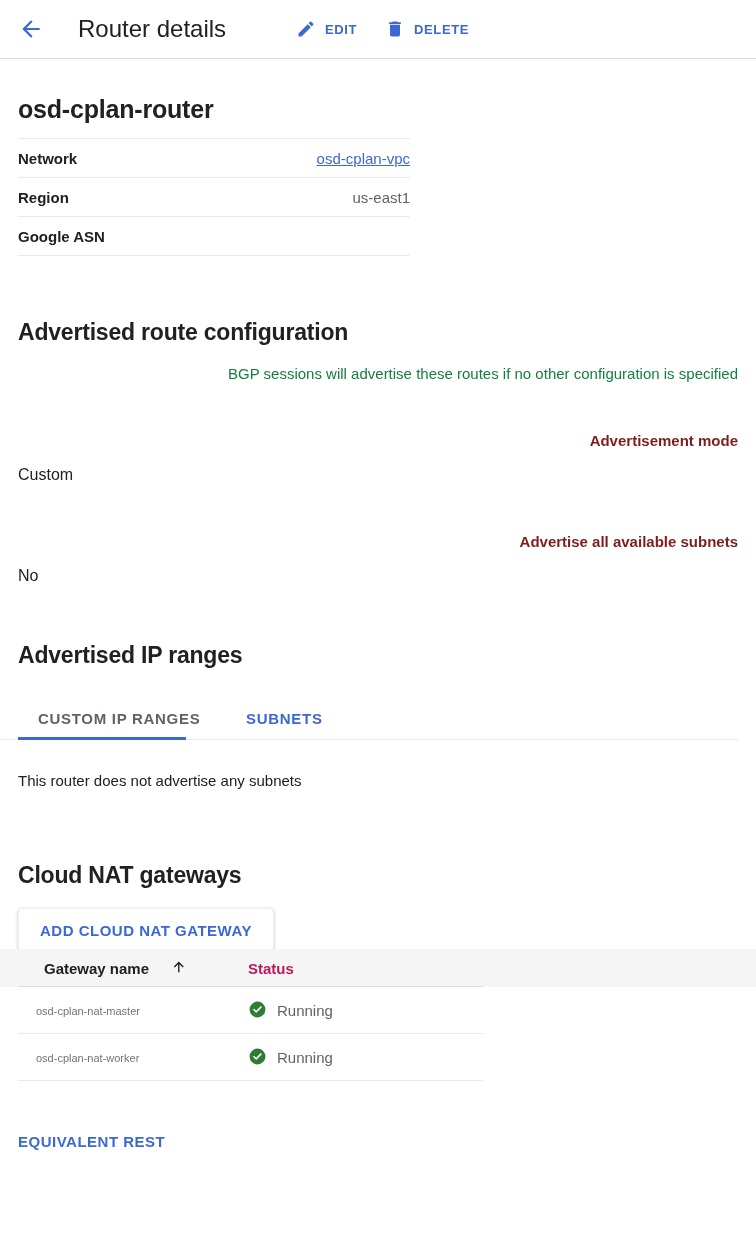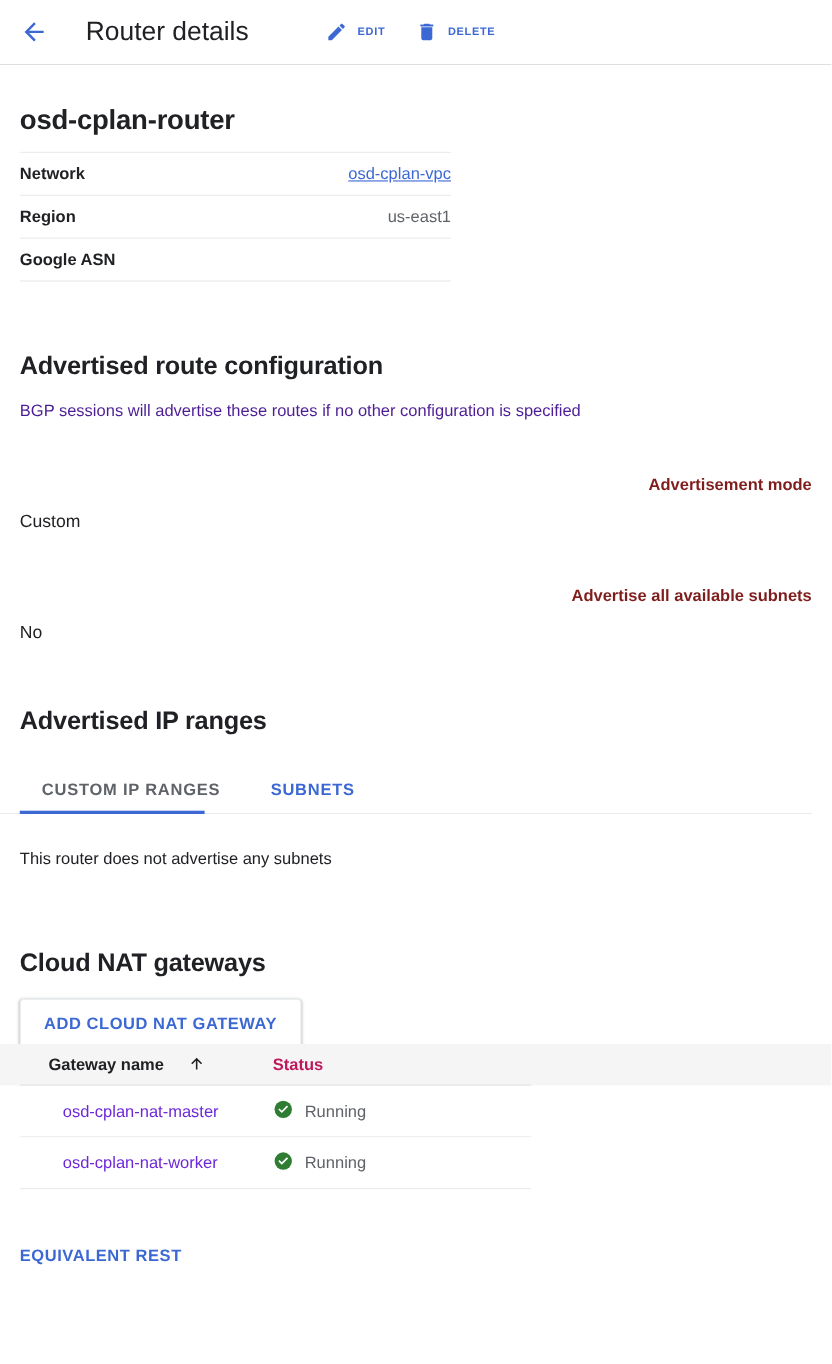--- a/index.html
+++ b/index.html
@@ -52,21 +52,21 @@
     align-items: center;
     margin-left: 70px;
     gap: 28px;
   }
   .action-btn {
     display: flex;
     align-items: center;
     gap: 9px;
     cursor: pointer;
     color: #3c68d4;
-    font-size: 10px;
+    font-size: 13px;
     font-weight: 600;
     letter-spacing: 0.6px;
     white-space: nowrap;
   }
   .action-btn svg { display: block; flex: 0 0 auto; }
 
   
   .content {
     padding: 0 18px;
   }
@@ -111,22 +111,23 @@
 
   
   .section-title {
     font-size: 23px;
     font-weight: 700;
     color: #202124;
     letter-spacing: -0.2px;
   }
   .section-sub {
     font-size: 15px;
-    color: #4c1d95;
+    color: #15803d;
     margin-top: 19px;
+    text-align: right;
   }
 
   .field-label {
     font-size: 15px;
     font-weight: 700;
     color: #7f1d1d;
     text-align: right;
   }
   .field-value {
     font-size: 16px;
@@ -257,23 +258,23 @@
     content: "";
     position: absolute;
     left: 18px;
     bottom: 0;
     width: 465px;
     height: 1px;
     background: #e8eaed;
   }
   .cell-name {
     width: 248px;
-    padding-left: 57px;
-    font-size: 15px;
-    color: #6d28d9;
+    padding-left: 36px;
+    font-size: 11px;
+    color: #737373;
   }
   .cell-status {
     display: flex;
     align-items: center;
     gap: 10px;
     font-size: 15px;
     color: #5f6368;
   }
   .status-icon { display: block; flex: 0 0 auto; }
 

